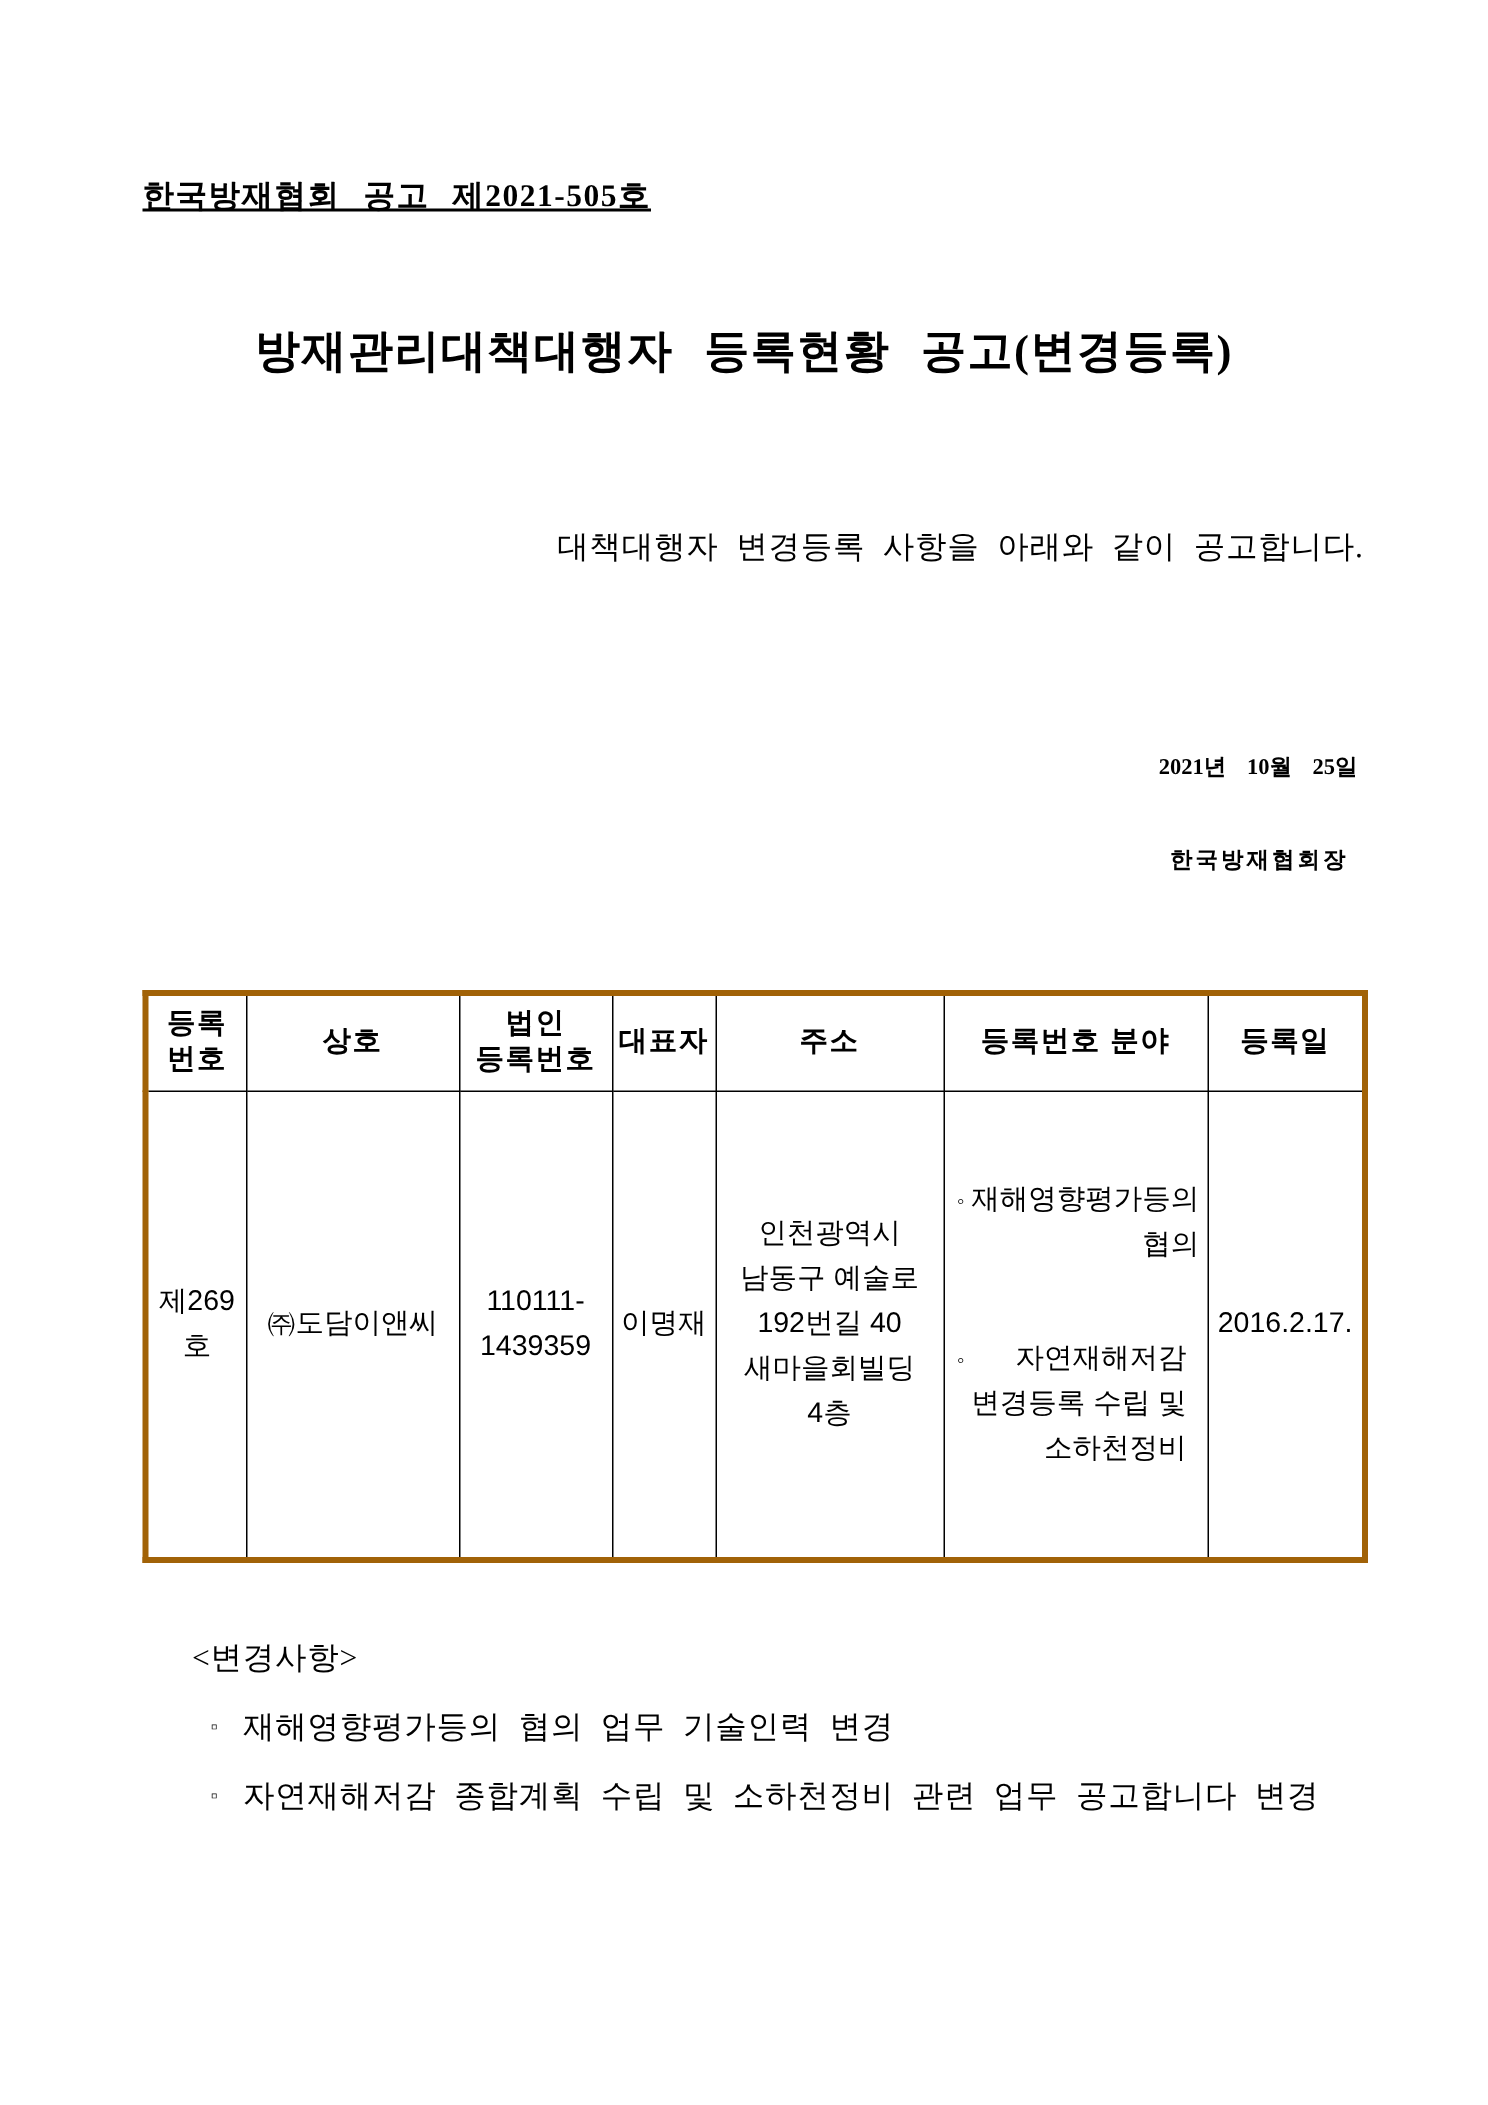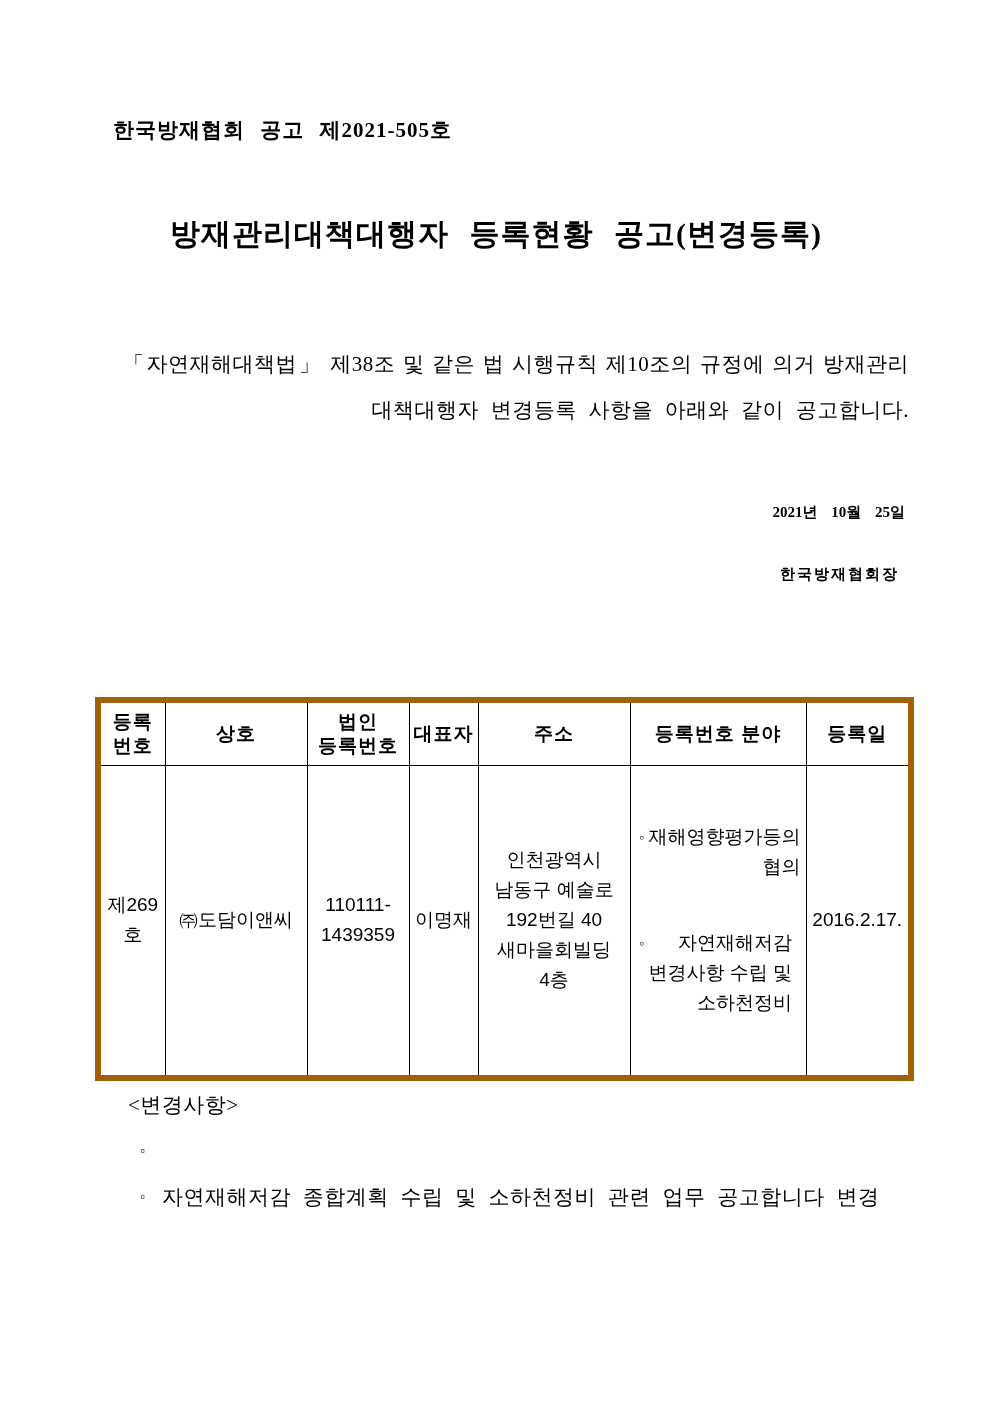--- a/index.html
+++ b/index.html
@@ -11,27 +11,28 @@
     width: 992px;
     height: 1403px;
     margin: 0 auto;
     background: #ffffff;
     overflow: hidden;
   }
 
   
   .doc-number {
     position: absolute;
-    left: 113px;
+    left: 95px;
     top: 116px;
     font-size: 21px;
     font-weight: bold;
     letter-spacing: 1px;
     word-spacing: 9px;
     white-space: nowrap;
+    text-decoration: underline;
   }
 
   
   .doc-title {
     position: absolute;
     left: 0;
     width: 100%;
     top: 214px;
     text-align: center;
     font-size: 30px;
@@ -75,26 +76,26 @@
   .date-block .signer-line {
     margin-top: 32px;
     padding-right: 6px;
     letter-spacing: 2px;
   }
 
   
   table.reg-table {
     position: absolute;
     left: 95px;
-    top: 697px;
+    top: 660px;
     width: 813px;
     border-collapse: collapse;
     table-layout: fixed;
     font-family: "Liberation Sans", "DejaVu Sans", sans-serif;
-    border: 6px solid #a16207;
+    border: 4px solid #a16207;
   }
   .reg-table th, .reg-table td {
     border: 1px solid #000000;
     vertical-align: middle;
     text-align: center;
     white-space: pre-line;
     overflow: hidden;
   }
   .reg-table th {
     height: 65px;
@@ -152,21 +153,20 @@
 </head>
 <body>
 
 <div class="page">
 
   <div class="doc-number">한국방재협회 공고 제2021-505호</div>
 
   <div class="doc-title">방재관리대책대행자 등록현황 공고(변경등록)</div>
 
   <div class="body-par">
-    <div class="line1">「자연재해대책법」 제38조 및 같은 법 시행규칙 제10조의 규정에 의거 방재관리</div>
     <div class="line2">대책대행자 변경등록 사항을 아래와 같이 공고합니다.</div>
   </div>
 
   <div class="date-block">
     <div class="date-line">2021년 10월 25일</div>
     <div class="signer-line">한국방재협회장</div>
   </div>
 
   <table class="reg-table">
     <colgroup>
@@ -205,33 +205,34 @@
 4층</td>
         <td class="services-cell">
           <div class="svc-item">
             <span class="svc-bullet">◦</span>
             <span class="svc-text">재해영향평가등의
 협의</span>
           </div>
           <div class="svc-item">
             <span class="svc-bullet">◦</span>
             <span class="svc-text">자연재해저감
-변경사항 수립 및
+변경등록 수립 및
 소하천정비</span>
           </div>
         </td>
         <td>2016.2.17.</td>
       </tr>
     </tbody>
   </table>
 
   <div class="changes">
     <div class="changes-heading">&lt;변경사항&gt;</div>
     <div class="change-item">
       <span class="change-bullet">▫</span>
+      <span class="change-text">재해영향평가등의 협의 업무 기술인력 변경</span>
     </div>
     <div class="change-item">
       <span class="change-bullet">▫</span>
       <span class="change-text">자연재해저감 종합계획 수립 및 소하천정비 관련 업무 공고합니다 변경</span>
     </div>
   </div>
 
 </div>
 
 </body></html>

